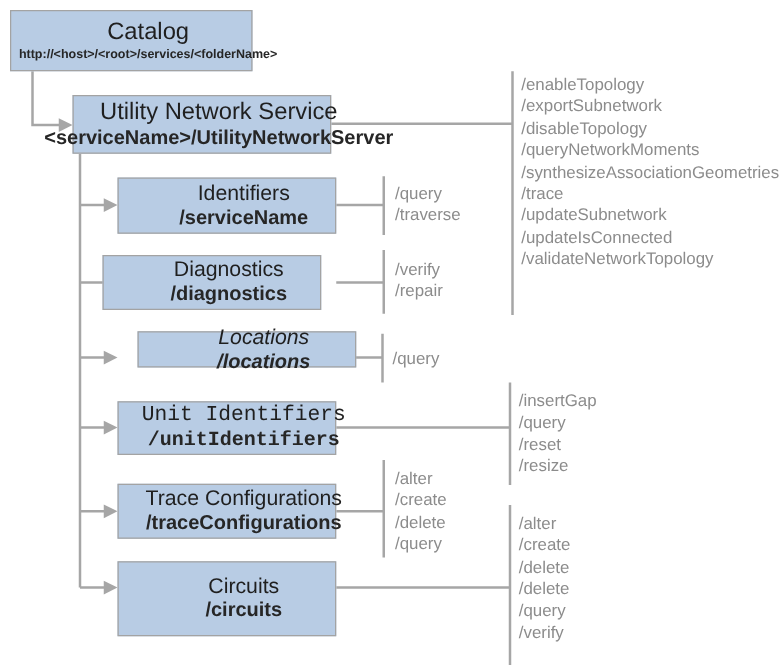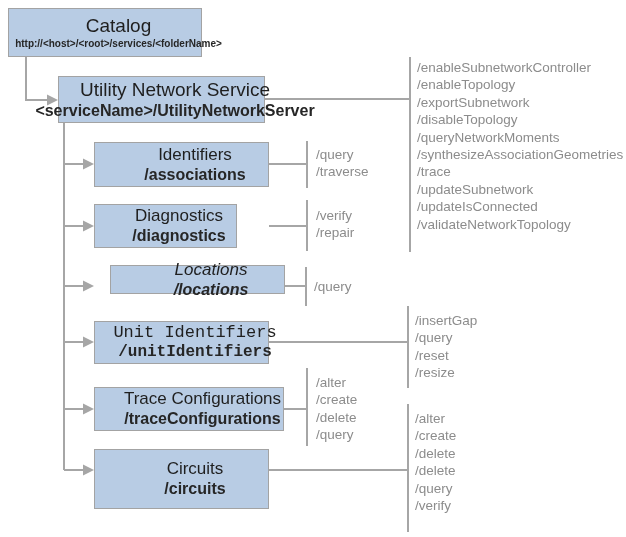--- a/index.html
+++ b/index.html
@@ -83,50 +83,49 @@
     <div class="node-sub" style="font-size:10px;">http://&lt;host&gt;/&lt;root&gt;/services/&lt;folderName&gt;</div>
   </div>
 
   <div class="node lg" style="left:58px;top:76px;width:207px;height:47px;">
     <div class="node-title">Utility Network Service</div>
     <div class="node-sub">&lt;serviceName&gt;/UtilityNetworkServer</div>
   </div>
 
   <div class="node" style="left:94px;top:142px;width:175px;height:45px;">
     <div class="node-title">Identifiers</div>
-    <div class="node-sub">/associations</div>
+    <div class="node-sub">/serviceName</div>
   </div>
 
-  <div class="node" style="left:94px;top:204px;width:143px;height:44px;">
+  <div class="node" style="left:82px;top:204px;width:175px;height:44px;">
     <div class="node-title">Diagnostics</div>
     <div class="node-sub">/diagnostics</div>
   </div>
 
   <div class="node" style="left:110px;top:265px;width:175px;height:29px;font-style:italic;">
     <div class="node-title">Locations</div>
     <div class="node-sub">/locations</div>
   </div>
 
   <div class="node" style="left:94px;top:321px;width:175px;height:43px;font-family:Liberation Mono, monospace;">
     <div class="node-title">Unit Identifiers</div>
     <div class="node-sub">/unitIdentifiers</div>
   </div>
 
-  <div class="node" style="left:94px;top:387px;width:190px;height:44px;">
+  <div class="node" style="left:94px;top:387px;width:175px;height:44px;">
     <div class="node-title">Trace Configurations</div>
     <div class="node-sub">/traceConfigurations</div>
   </div>
 
   <div class="node" style="left:94px;top:449px;width:175px;height:60px;">
     <div class="node-title">Circuits</div>
     <div class="node-sub">/circuits</div>
   </div>
 
   <div class="ops" style="left:417px;top:59px;">
-    <div>/enableSubnetworkController</div>
     <div>/enableTopology</div>
     <div>/exportSubnetwork</div>
     <div>/disableTopology</div>
     <div>/queryNetworkMoments</div>
     <div>/synthesizeAssociationGeometries</div>
     <div>/trace</div>
     <div>/updateSubnetwork</div>
     <div>/updateIsConnected</div>
     <div>/validateNetworkTopology</div>
   </div>

